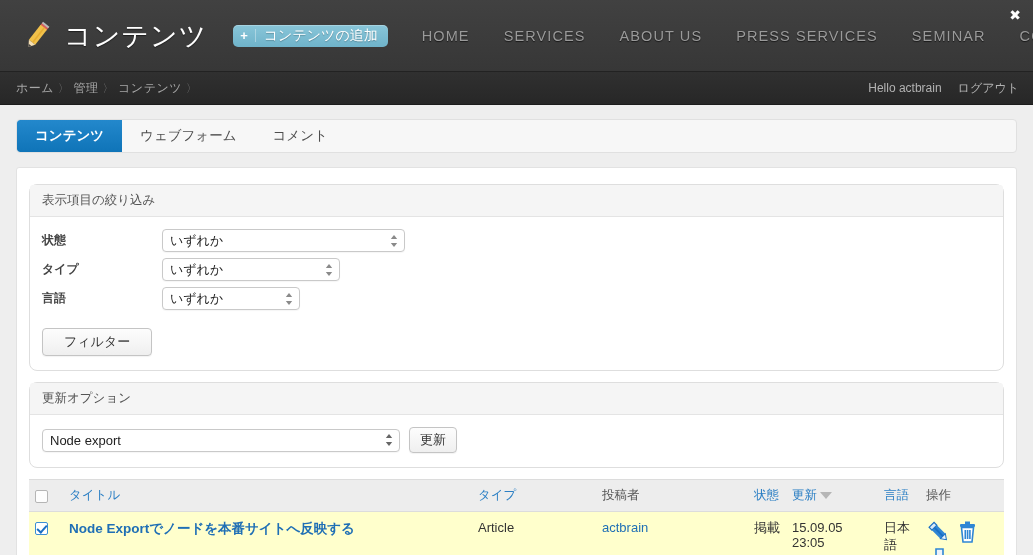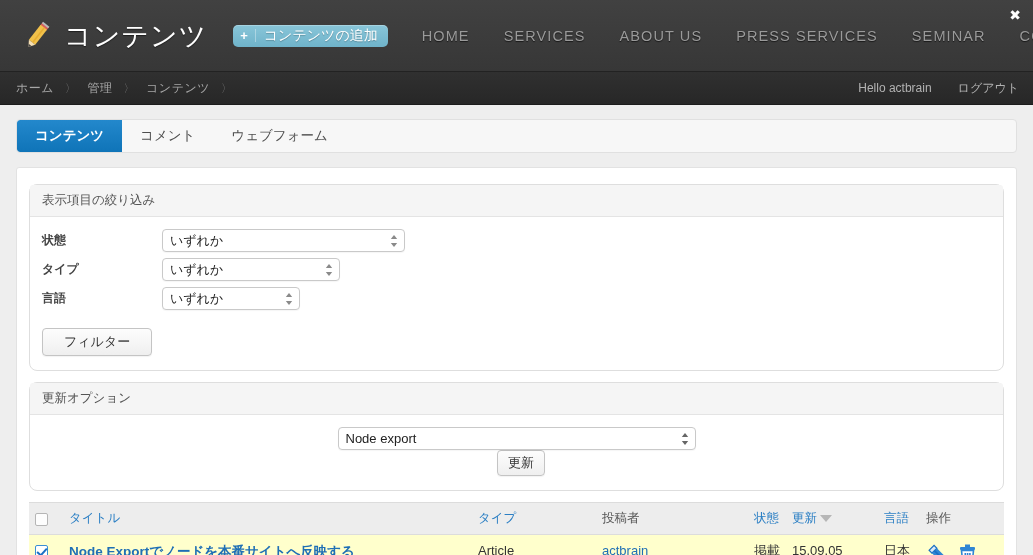--- a/index.html
+++ b/index.html
@@ -108,37 +108,37 @@
     background: linear-gradient(180deg, #303030 0%, #272727 100%);
     border-bottom: 1px solid #1c1c1c;
     display: flex;
     align-items: center;
     padding: 0 14px 0 16px;
     box-sizing: border-box;
   }
   .crumbs {
     display: flex;
     align-items: center;
-    gap: 11px;
+    gap: 4px;
     flex: 1 1 auto;
   }
   .crumbs a, .crumbs span {
     color: #a7a7a7;
     font-size: 12px;
     text-decoration: none;
     letter-spacing: .5px;
   }
   .crumbs .sep {
     color: #6d6d6d;
     font-size: 11px;
   }
   .crumb-right {
     display: flex;
     align-items: center;
-    gap: 26px;
+    gap: 16px;
   }
   .crumb-right span, .crumb-right a {
     color: #b2b2b2;
     font-size: 12px;
     text-decoration: none;
   }
 
   
   .tabs-wrap {
     background: #eeeeee;
@@ -266,21 +266,21 @@
     background: linear-gradient(180deg, #fdfdfd 0%, #efefef 100%);
     border: 1px solid #c4c4c4;
     border-radius: 4px;
     padding: 4px 21px;
     cursor: pointer;
     box-shadow: 0 1px 1px rgba(0,0,0,.05);
   }
   .filter-btn { margin-top: 12px; }
   .update-btn { margin-left: 9px; height: 26px; padding: 0 10px; }
 
-  .inline-row { display: flex; align-items: center; flex-direction: column; }
+  .inline-row { display: flex; align-items: center; }
 
   
   table.ctable {
     width: 100%;
     border-collapse: collapse;
     font-size: 13px;
   }
   table.ctable thead th {
     background: #ededed;
     text-align: left;
@@ -403,22 +403,22 @@
   </div>
   <div class="crumb-right">
     <span>Hello actbrain</span>
     <a href="#">ログアウト</a>
   </div>
 </div>
 
 <div class="tabs-wrap">
   <div class="tabs">
     <div class="tab active">コンテンツ</div>
+    <div class="tab">ウェブフォーム</div>
     <div class="tab">コメント</div>
-    <div class="tab">ウェブフォーム</div>
   </div>
 </div>
 
 <div class="content-card">
 
   <div class="panel">
     <div class="panel-head">表示項目の絞り込み</div>
     <div class="panel-body">
 
       <div class="frow">

